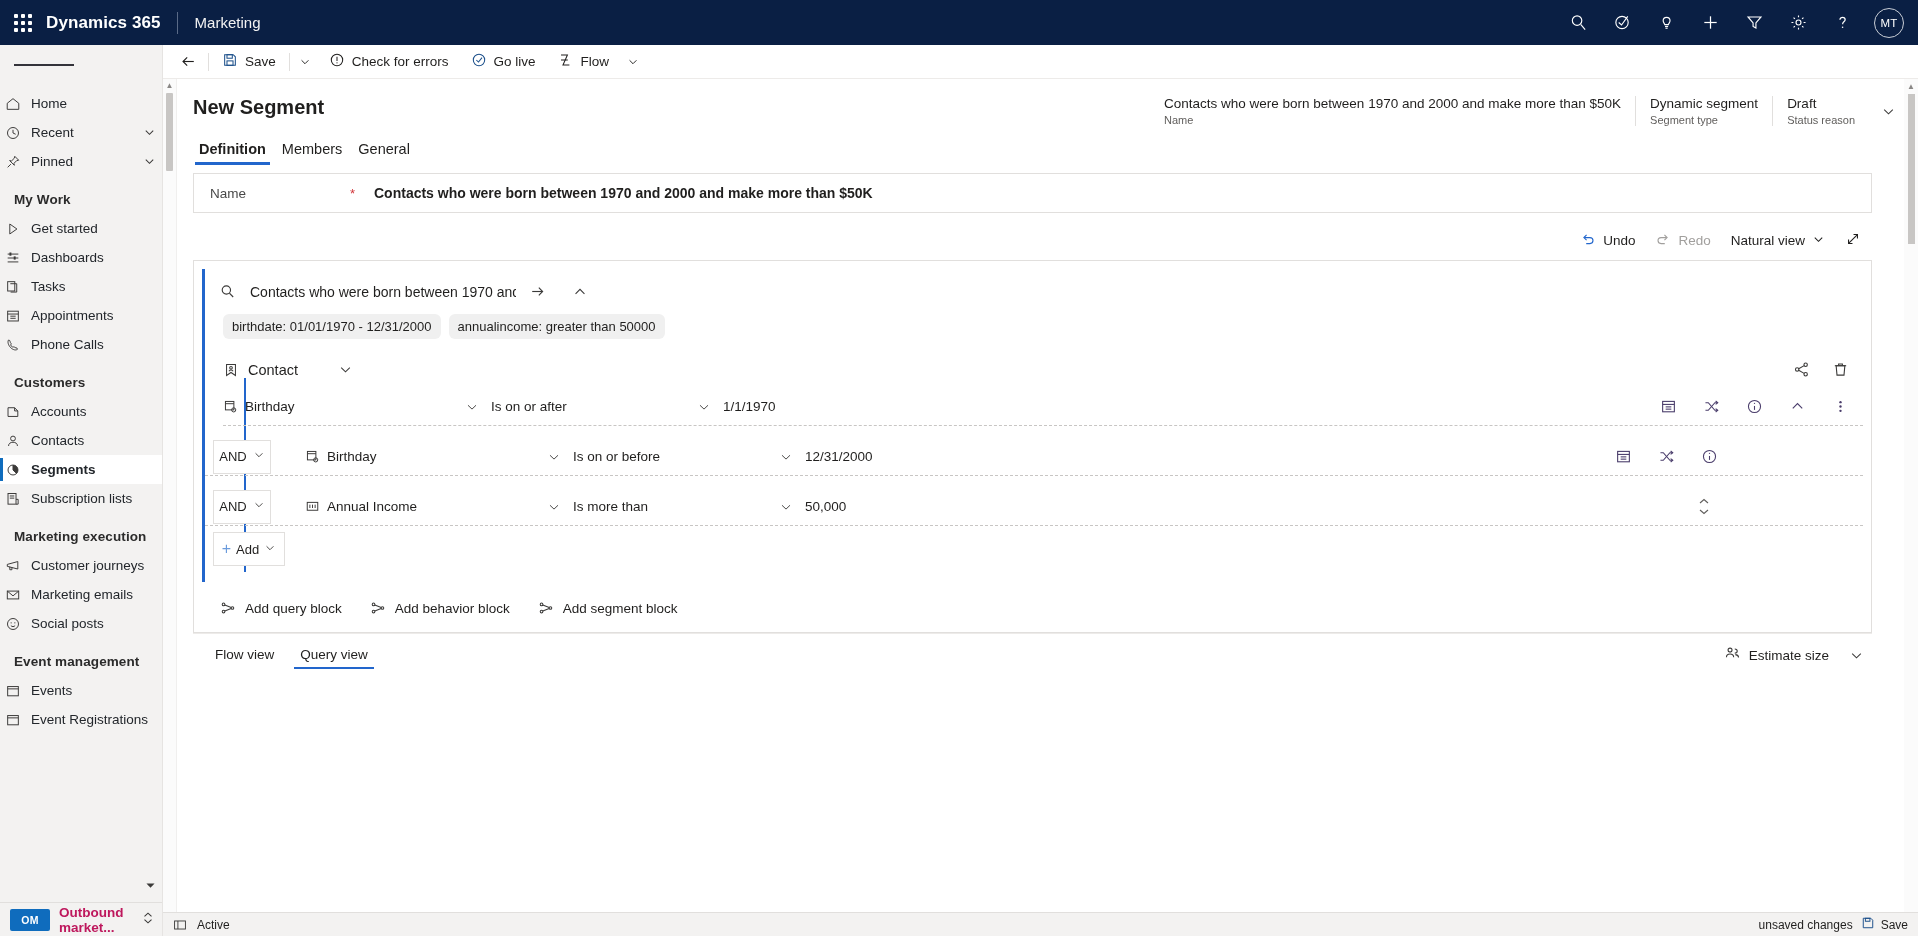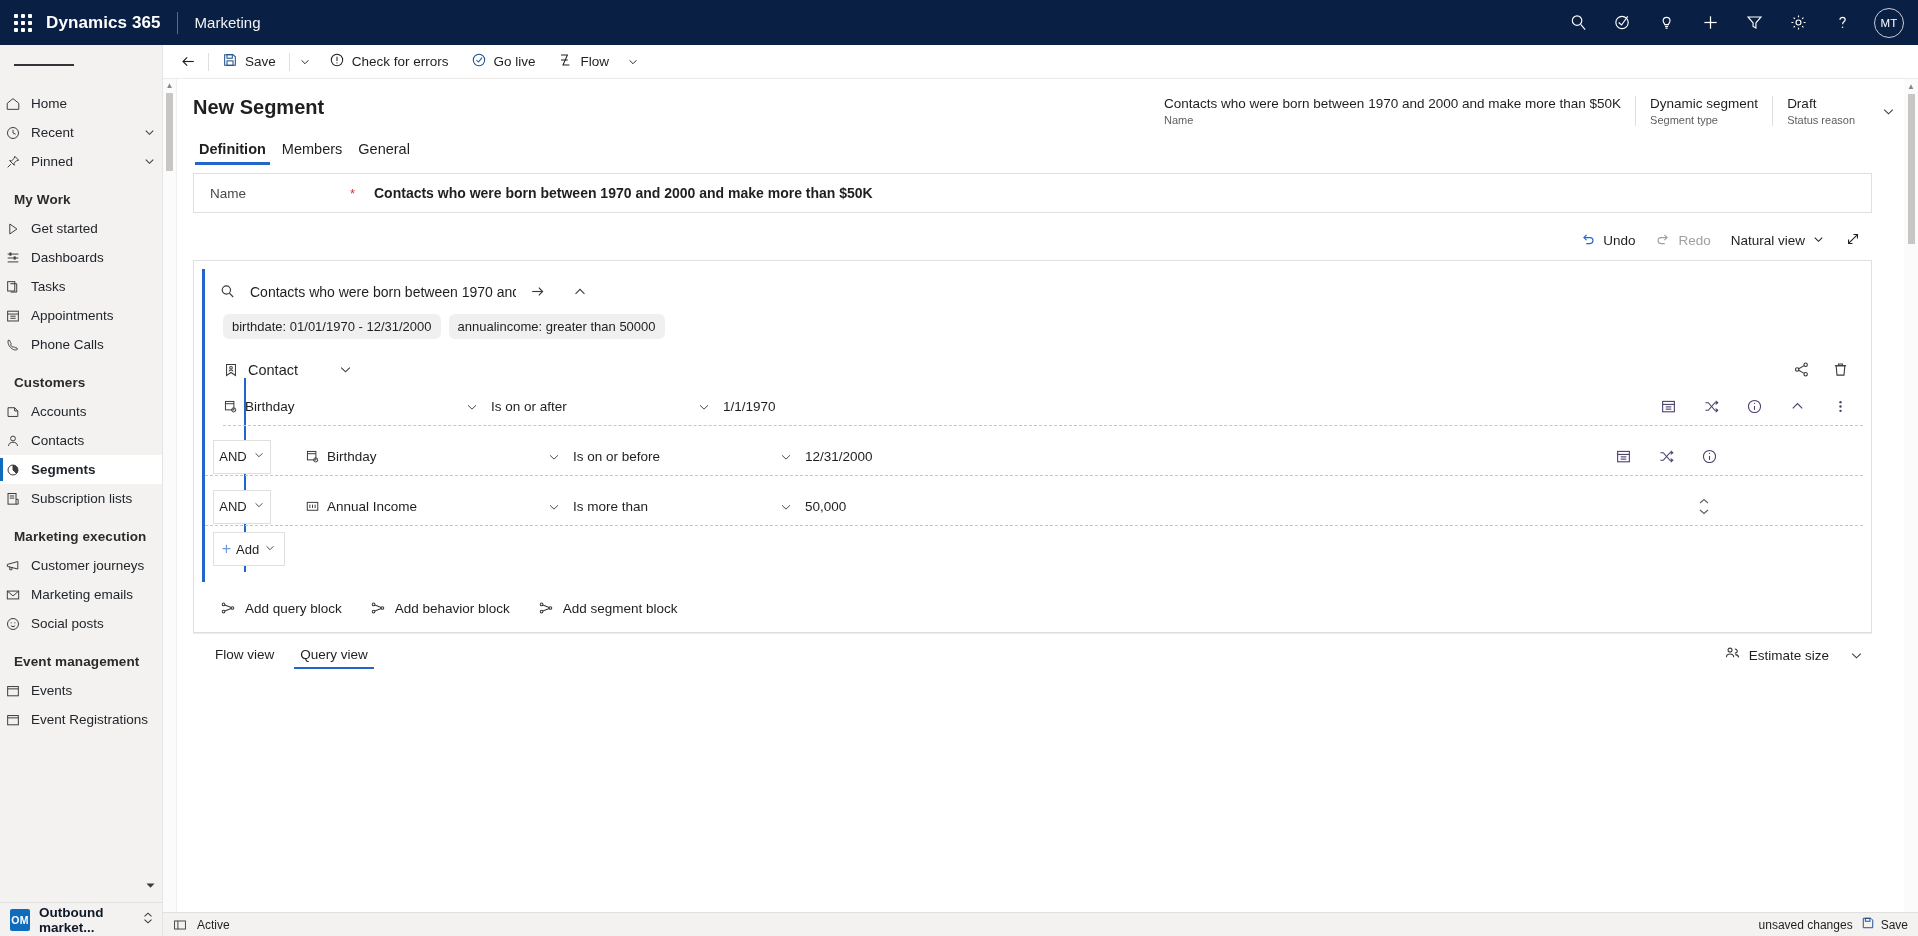--- a/index.html
+++ b/index.html
@@ -55,24 +55,24 @@
   }
   .navgroup {
     font-size:13.5px; font-weight:700; color:#2b2b2b; padding:16px 0 7px 14px; letter-spacing:.1px;
   }
   .nav-scroll-caret { position:absolute; right:6px; bottom:42px; color:#4a4a4a; }
   .appswitch {
     height:34px; border-top:1px solid #e1dfdd; display:flex; align-items:center;
     padding:0 8px 0 10px; cursor:pointer; background:#f3f2f1;
   }
   .ombadge {
-    width:20px; height:22px; background:#0f6cbd; color:#fff; font-size:10.5px; font-weight:700;
+    width:40px; height:22px; background:#0f6cbd; color:#fff; font-size:10.5px; font-weight:700;
     display:flex; align-items:center; justify-content:center; border-radius:2px; letter-spacing:.2px;
   }
-  .appswitch .name { font-size:13.5px; padding-left:9px; flex:1; font-weight:600; color:#0f172a; }
+  .appswitch .name { font-size:13.5px; padding-left:9px; flex:1; font-weight:600; color:#be185d; }
 
   
   .main { flex:1; display:flex; flex-direction:column; min-width:0; background:#fff; }
 
   
   .cmdbar {
     height:34px; border-bottom:1px solid #edebe9; display:flex; align-items:center;
     padding-left:8px; gap:0; background:#fff; flex:0 0 34px;
   }
   .cmdbtn {

